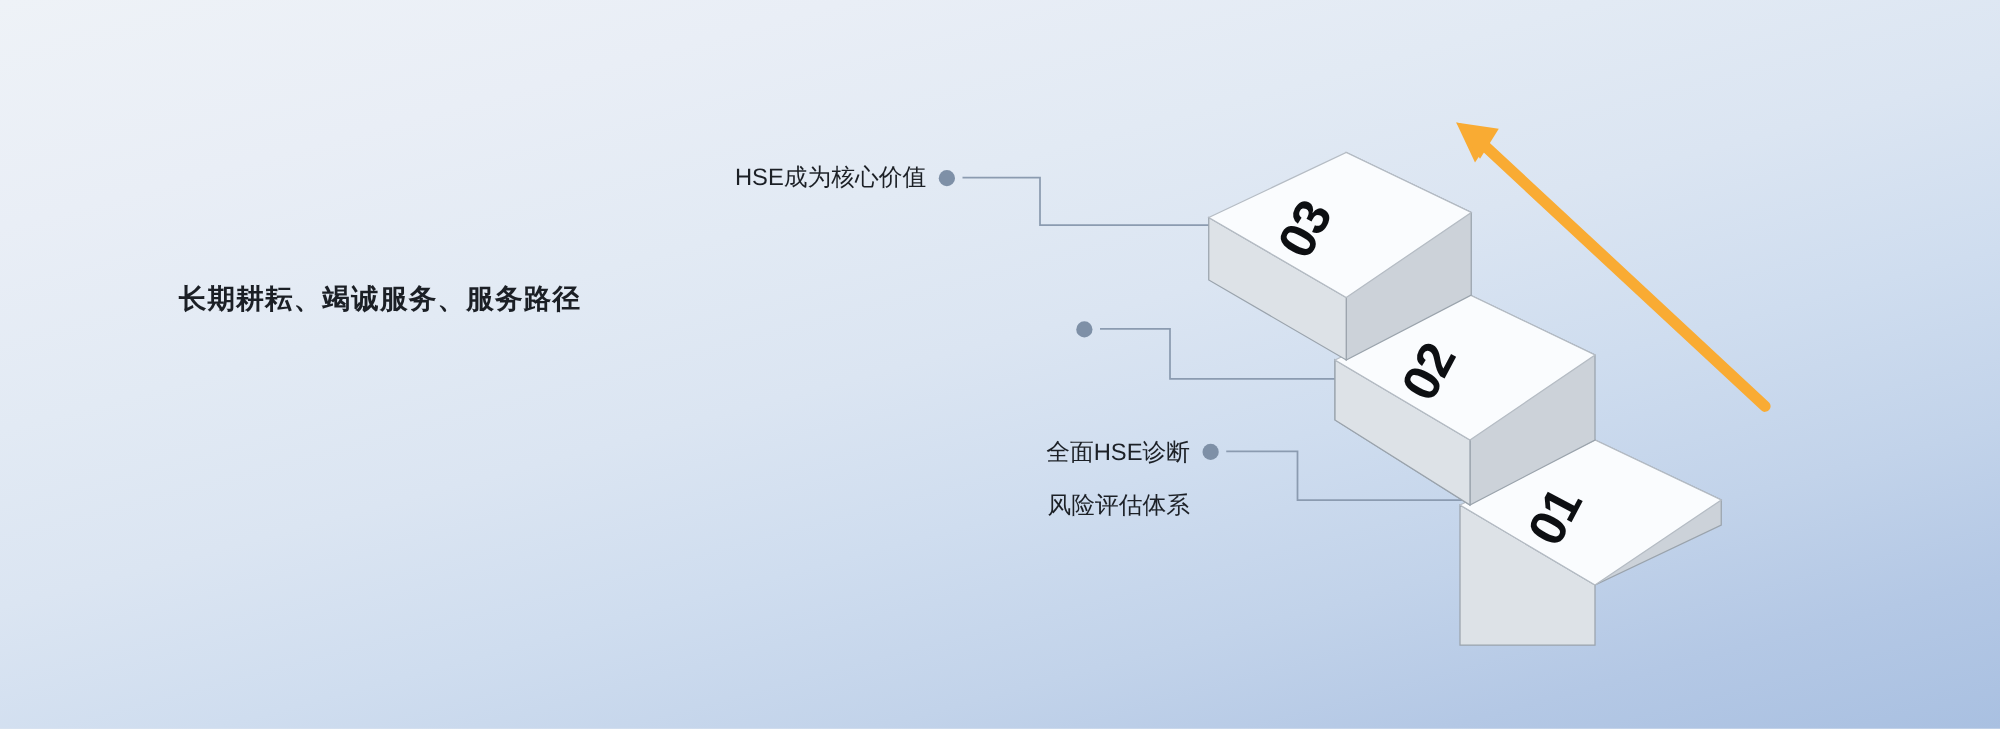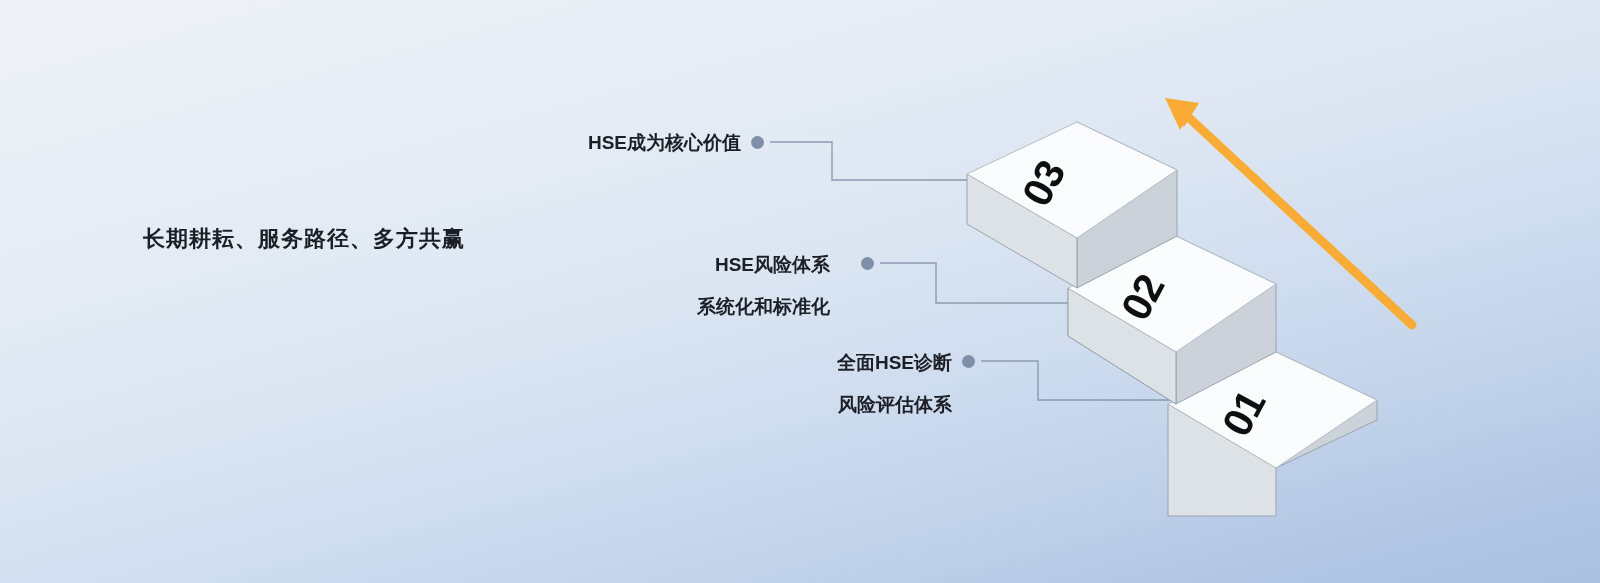--- a/index.html
+++ b/index.html
@@ -50,21 +50,21 @@
     color: #1b1f25;
     letter-spacing: 1px;
     white-space: nowrap;
   }
   
   .callout {
     position: absolute;
     text-align: right;
     color: #1c2026;
     font-size: 19px;
-    font-weight: 700;
+    font-weight: 400;
     line-height: 1;
     white-space: nowrap;
   }
   .callout .line1 { display: block; }
   .callout .line2 { display: block; margin-top: 23px; }
   #callout-3 { left: 0px;  top: 133px; width: 741px; }
   #callout-2 { left: 0px;  top: 255px; width: 830px; }
   #callout-1 { left: 0px;  top: 353px; width: 952px; }
 
   .dot {
@@ -99,21 +99,21 @@
     fill: #0d0f12;
     letter-spacing: -1px;
   }
 </style>
 </head>
 <body>
 
 <div id="stage">
 
   <div class="left-panel">
-    <p class="subhead">长期耕耘、服务路径、多方共赢</p>
+    <p class="subhead">长期耕耘、竭诚服务、服务路径</p>
   </div>
 
   <svg class="layer" viewBox="0 0 1600 583">
     <path class="connector" d="M 770 142 L 832 142 L 832 180 L 985 180"></path>
     <path class="connector" d="M 880 263 L 936 263 L 936 303 L 1092 303"></path>
     <path class="connector" d="M 981 361 L 1038 361 L 1038 400 L 1192 400"></path>
   </svg>
 
   <svg class="layer" viewBox="0 0 1600 583">
 
@@ -148,24 +148,20 @@
     <g>
       <line x1="1412" y1="325" x2="1186" y2="115" stroke="#f9ab33" stroke-width="9" stroke-linecap="round"></line>
       <polygon points="1165,98 1196,106 1180,130" fill="#f9ab33"></polygon>
       <polygon points="1165,98 1199,103 1184,127" fill="#f9ab33"></polygon>
     </g>
   </svg>
 
   <div class="callout" id="callout-3">
     <span class="line1">HSE成为核心价值</span>
   </div>
-  <div class="callout" id="callout-2">
-    <span class="line1">HSE风险体系</span>
-    <span class="line2">系统化和标准化</span>
-  </div>
   <div class="callout" id="callout-1">
     <span class="line1">全面HSE诊断</span>
     <span class="line2">风险评估体系</span>
   </div>
 
   <span class="dot" id="dot-3"></span>
   <span class="dot" id="dot-2"></span>
   <span class="dot" id="dot-1"></span>
 
 </div>

